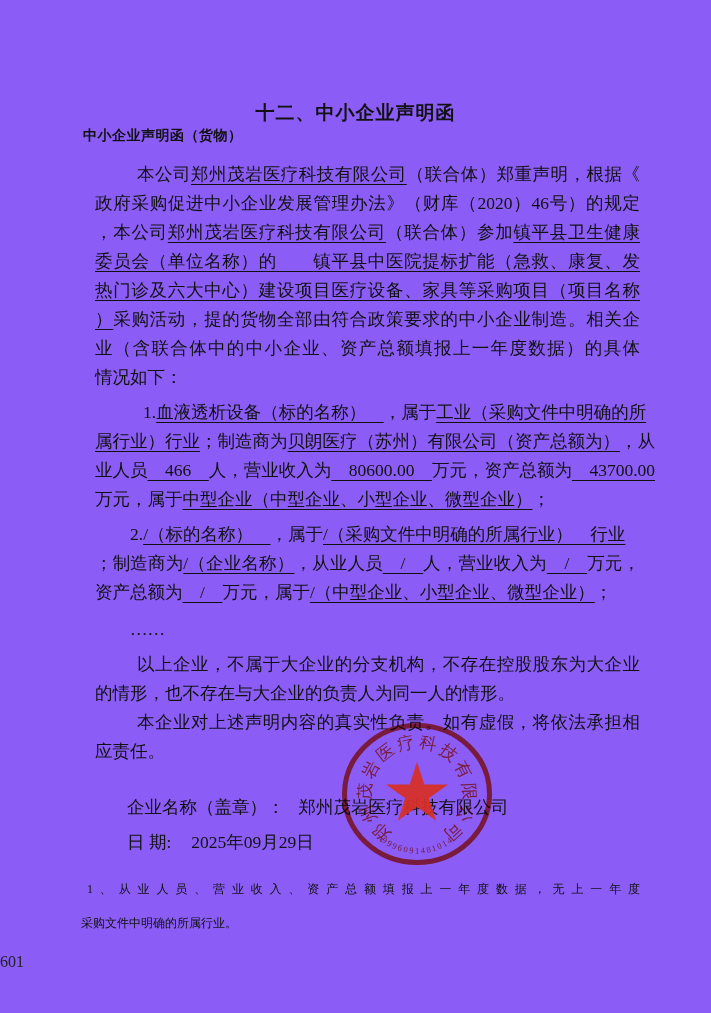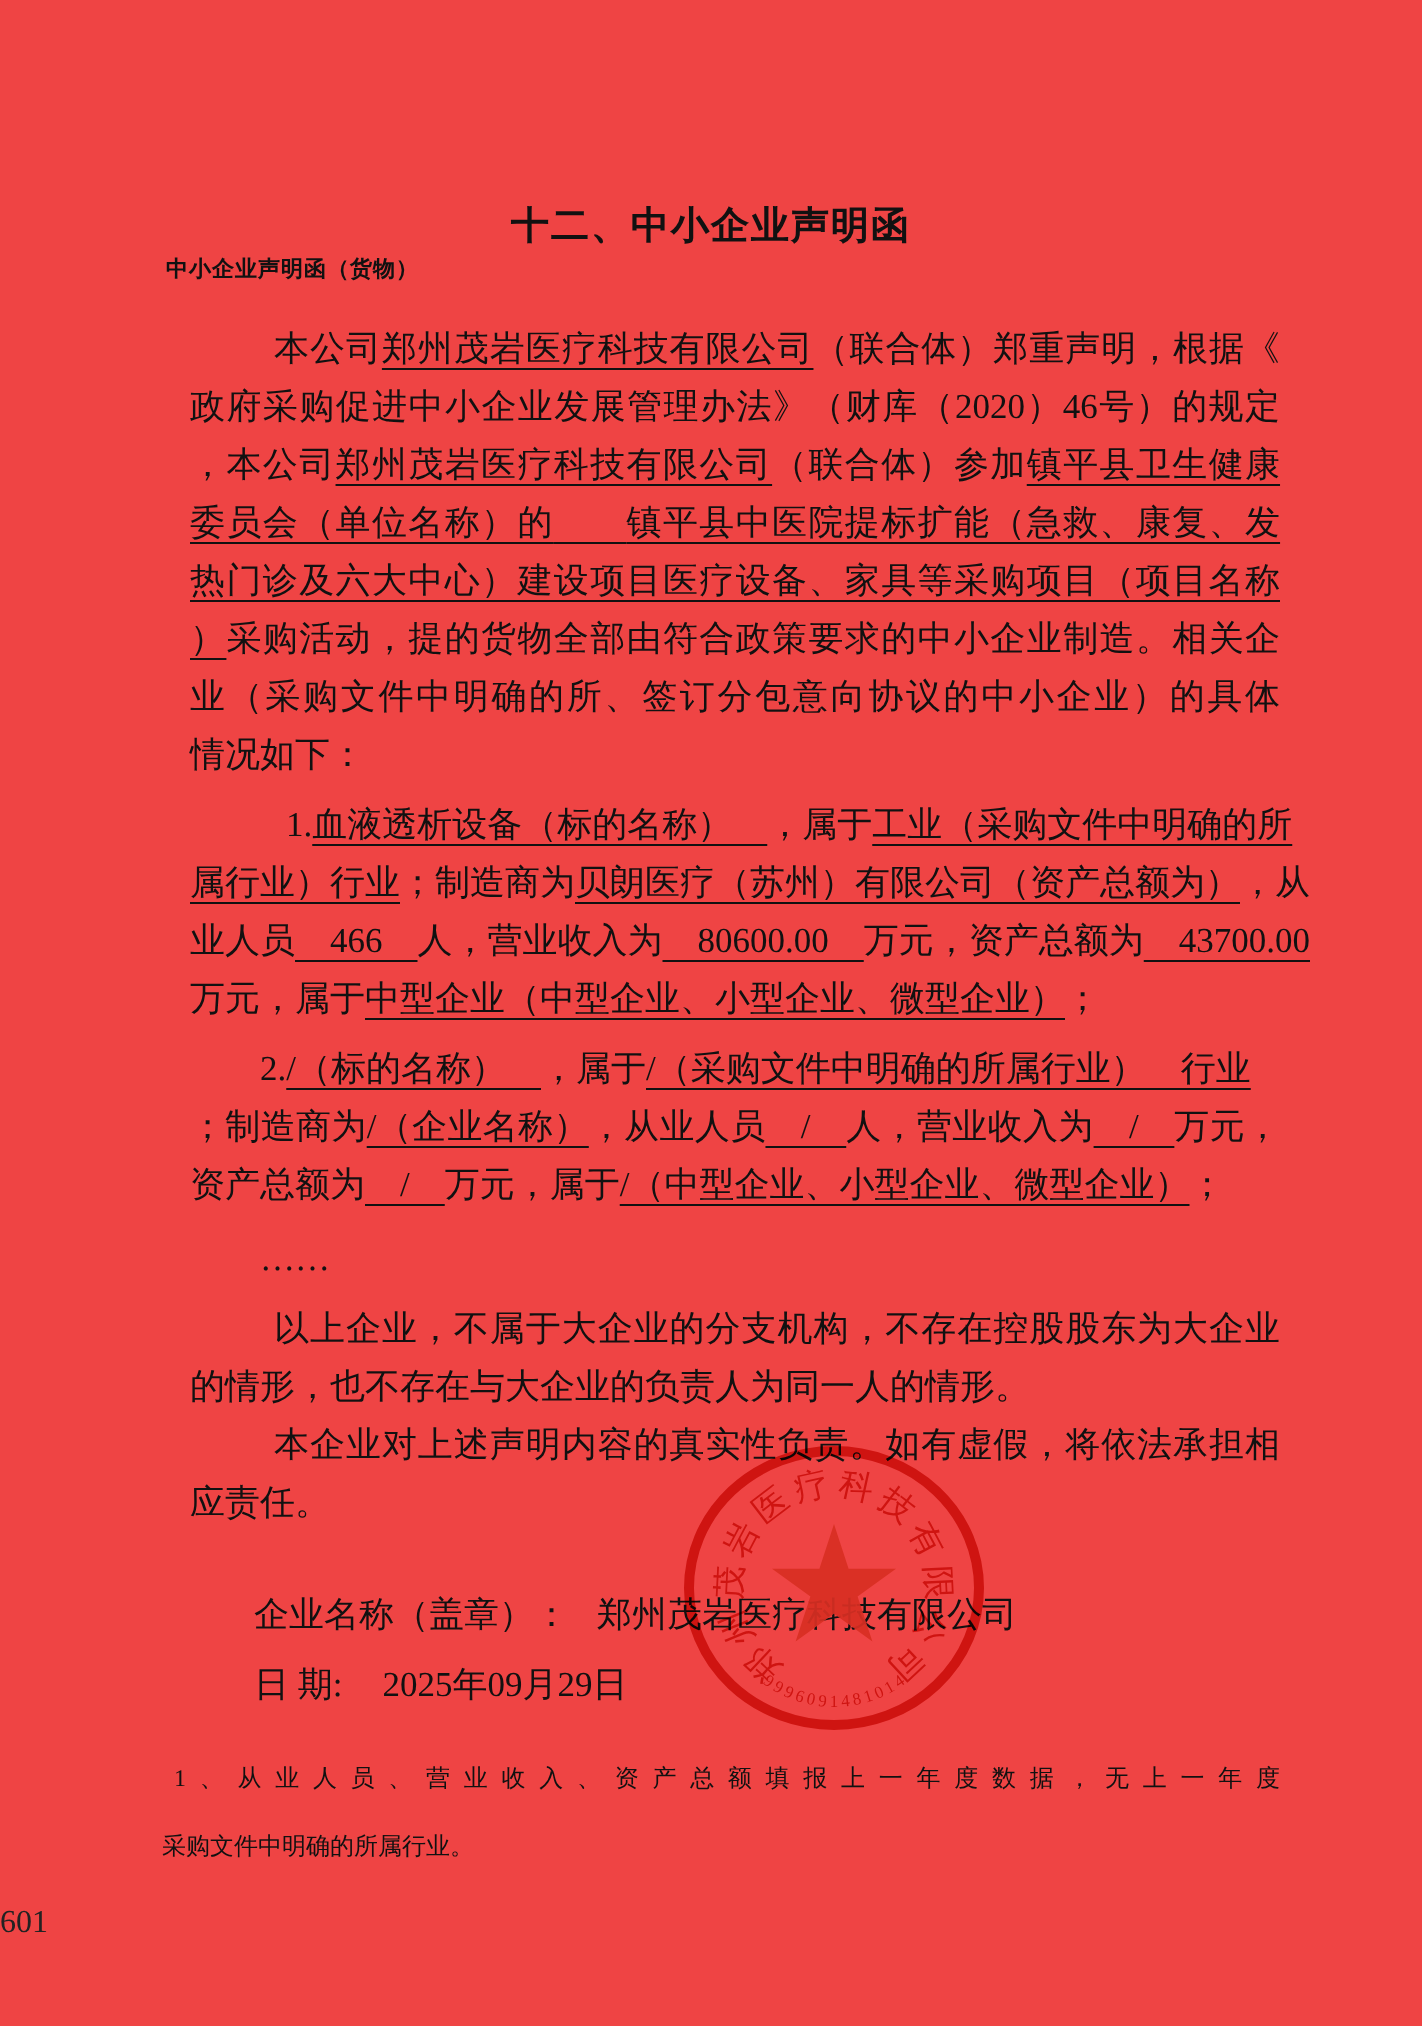--- a/index.html
+++ b/index.html
@@ -1,31 +1,31 @@
 <!DOCTYPE html>
 <html><head>
 <meta charset="utf-8">
 <style>
   html,body{margin:0;padding:0;background:#888;}
   .page{
     position:relative;
     width:711px;height:1013px;
-    background:#ef4444;
+    background:#8b5cf6;
     margin:0 auto;
     font-family:"Liberation Serif","DejaVu Serif",serif;
     color:#111;
     overflow:hidden;
   }
   .doc-title{
     position:absolute;top:100px;left:0;width:711px;
     text-align:center;font-size:19px;font-weight:bold;letter-spacing:1px;
   }
   .doc-subtitle{
     position:absolute;top:127px;left:83px;
-    font-size:11px;font-weight:bold;letter-spacing:.5px;
+    font-size:14px;font-weight:bold;letter-spacing:.5px;
   }
   .body-lines{
     position:absolute;top:160px;left:95px;width:545px;
     font-size:17.5px;line-height:29px;
   }
   .line{white-space:nowrap;}
   .line.j{text-align:justify;text-align-last:justify;}
   .line.ind2{text-indent:42px;}
   .line.num1{text-indent:48px;}
   .line.num2{text-indent:35px;}
@@ -64,21 +64,21 @@
 
   <div class="doc-subtitle">中小企业声明函（货物）</div>
 
   <div class="body-lines">
       <div class="line j ind2"><span>本公司</span><span class="u">郑州茂岩医疗科技有限公司</span><span>（联合体）郑重声明，根据《</span></div>
       <div class="line j"><span>政府采购促进中小企业发展管理办法》（财库（2020）46号）的规定</span></div>
       <div class="line j"><span>，本公司</span><span class="u">郑州茂岩医疗科技有限公司</span><span>（联合体）参加</span><span class="u">镇平县卫生健康</span></div>
       <div class="line j"><span class="u">委员会（单位名称）的</span><span class="u">　　</span><span class="u">镇平县中医院提标扩能（急救、康复、发</span></div>
       <div class="line j"><span class="u">热门诊及六大中心）建设项目医疗设备、家具等采购项目（项目名称</span></div>
       <div class="line j"><span class="u">）</span><span>采购活动，提的货物全部由符合政策要求的中小企业制造。相关企</span></div>
-      <div class="line j"><span>业（采购文件中明确的所、签订分包意向协议的中小企业）的具体</span></div>
+      <div class="line j"><span>业（含联合体中的中小企业、资产总额填报上一年度数据）的具体</span></div>
       <div class="line "><span>情况如下：</span></div>
       <div class="line j num1 sp1"><span>1.</span><span class="u">血液透析设备（标的名称）　</span><span>，属于</span><span class="u">工业（采购文件中明确的所</span></div>
       <div class="line j"><span class="u">属行业）行业</span><span>；制造商为</span><span class="u">贝朗医疗（苏州）有限公司（资产总额为）</span><span>，从</span></div>
       <div class="line j"><span>业人员</span><span class="u">　466　</span><span>人，营业收入为</span><span class="u">　80600.00　</span><span>万元，资产总额为</span><span class="u">　43700.00</span></div>
       <div class="line "><span>万元，属于</span><span class="u">中型企业（中型企业、小型企业、微型企业）</span><span>；</span></div>
       <div class="line num2 sp1"><span>2.</span><span class="u">/（标的名称）　</span><span>，属于</span><span class="u">/（采购文件中明确的所属行业）　行业</span></div>
       <div class="line j"><span>；制造商为</span><span class="u">/（企业名称）</span><span>，从业人员</span><span class="u">　/　</span><span>人，营业收入为</span><span class="u">　/　</span><span>万元，</span></div>
       <div class="line "><span>资产总额为</span><span class="u">　/　</span><span>万元，属于</span><span class="u">/（中型企业、小型企业、微型企业）</span><span>；</span></div>
       <div class="line num2 sp2"><span>……</span></div>
       <div class="line j ind2 sp1"><span>以上企业，不属于大企业的分支机构，不存在控股股东为大企业</span></div>

